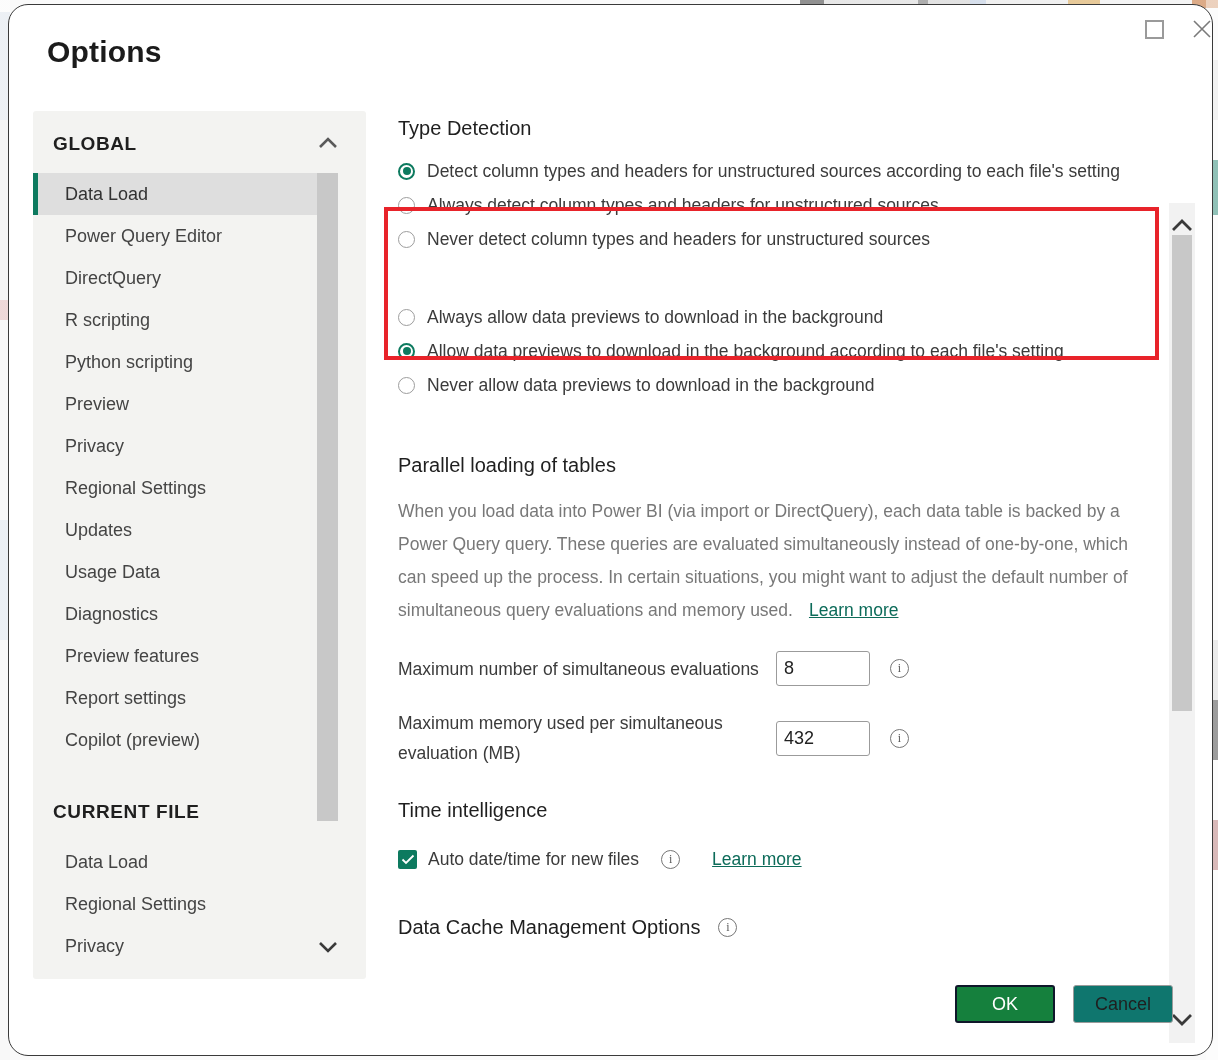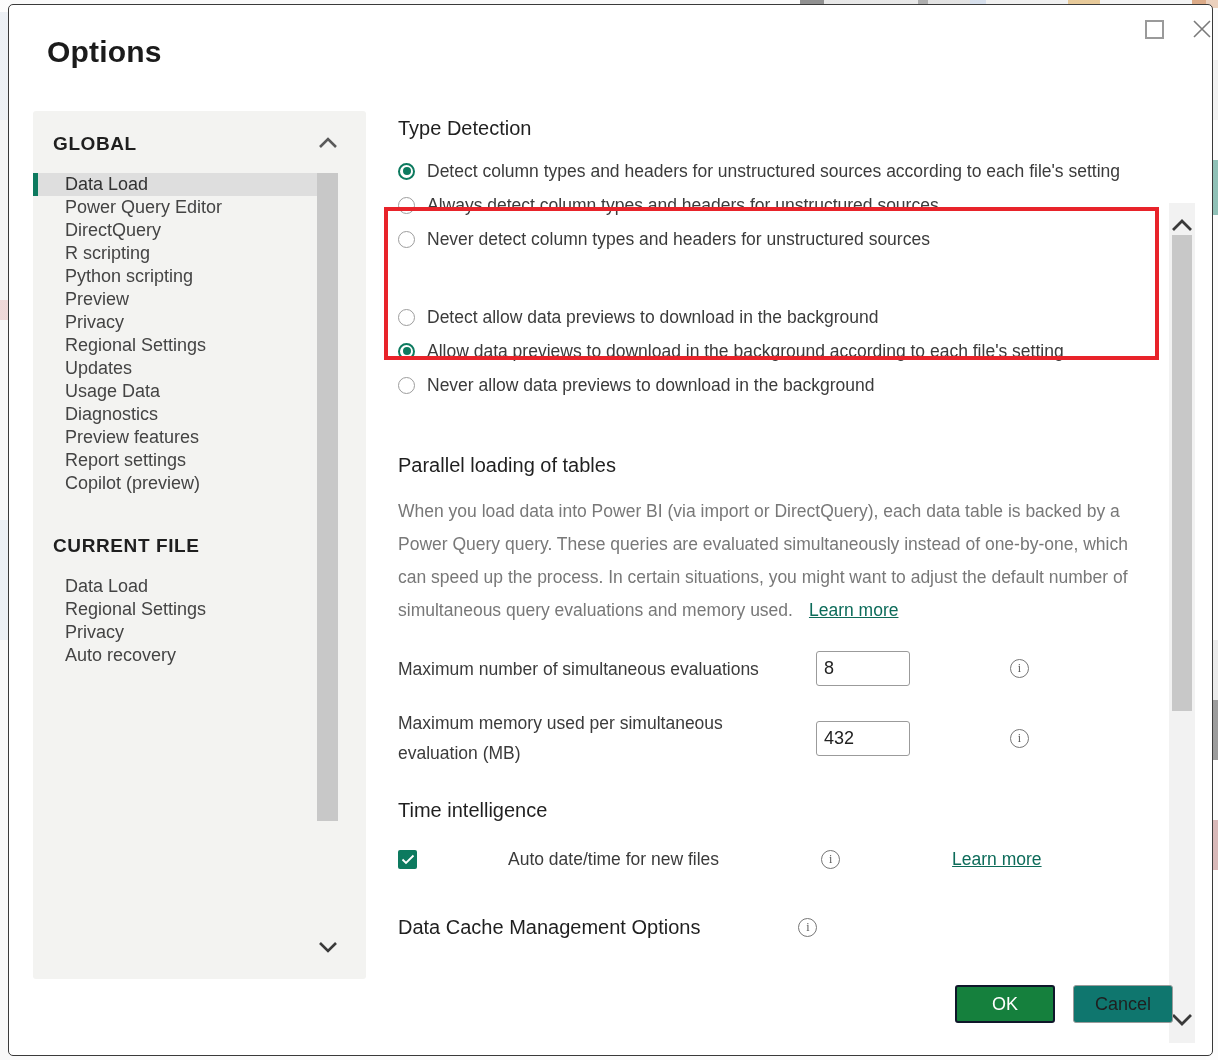--- a/index.html
+++ b/index.html
@@ -30,21 +30,21 @@
       #0f7c66 160px 215px,#ffffff 215px 640px,#d7d7d7 640px 700px,#2a2a2a 700px 760px,
       #ffffff 760px 820px,#b06a6a 820px 870px,#ffffff 870px 1060px);
     opacity:.45; }
 
   
   #dialog {
     position: absolute; left: 8px; top: 4px;
     width: 1205px; height: 1052px;
     background: #ffffff;
     border: 1px solid #3a3a3a;
-    border-radius: 5px;
+    border-radius: 20px;
     overflow: hidden;
   }
 
   
   .titlebar { position: relative; height: 92px; }
   .title-text {
     position: absolute; left: 38px; top: 30px;
     font-size: 30px; font-weight: bold; color: #1b1b1b; letter-spacing: .2px;
   }
   .winbtn { position: absolute; top: 4px; width: 46px; height: 40px;
@@ -65,21 +65,21 @@
     border-radius: 3px;
     overflow: hidden;
   }
   .side-scroll { position: absolute; left: 0; top: 0; width: 296px; height: 100%; }
   .group-head {
     font-size: 19px; font-weight: bold; color: #1f1f1f;
     letter-spacing: .6px; padding: 22px 0 18px 20px;
   }
   .group-head.second { padding-top: 40px; }
   .side-item {
-    position: relative; height: 23px; display: flex; align-items: center;
+    position: relative; height: 42px; display: flex; align-items: center;
     padding-left: 32px; font-size: 18px; color: #444444; cursor: pointer;
   }
   .side-item.active { background: #dedede; color: #333; }
   .side-item.active::before {
     content: ""; position: absolute; left: 0; top: 0; bottom: 0;
     width: 5px; background: #0d7a5f;
   }
   .side-sb { position: absolute; right: 28px; top: 0; width: 21px; height: 100%;
     background: #f3f3f1; }
   .side-sb .thumb { position: absolute; left: 0; width: 21px; top: 62px; height: 648px;
@@ -119,21 +119,21 @@
   }
   .radio-label { font-size: 17.5px; color: #3b3b3b; }
 
   p.body {
     margin: 0; font-size: 17.5px; color: #787878; line-height: 33px;
   }
   a.learn {
     color: #0c6b59; text-decoration: underline; font-size: 17.5px; cursor: pointer;
   }
 
-  .field-row { display: flex; align-items: center; gap: 40px; }
+  .field-row { display: flex; align-items: center; }
   .field-label { font-size: 17.5px; color: #3b3b3b; line-height: 30px; }
   .txtbox {
     width: 94px; height: 35px; border: 1px solid #9b9b9b; border-radius: 3px;
     background: #fff; font-size: 18px; color: #222; padding: 0 7px;
     font-family: "Liberation Sans", sans-serif;
   }
   .info {
     width: 19px; height: 19px; border-radius: 50%; border: 1.4px solid #767676;
     color: #5a5a5a; font-size: 12px; line-height: 17px; text-align: center;
     font-family: "Liberation Serif", serif; cursor: pointer; flex: none;
@@ -285,21 +285,21 @@
           <div class="radio-row">
             <span class="radio"></span>
             <span class="radio-label">Never detect column types and headers for unstructured sources</span>
           </div>
         </div>
 
         <div style="position:absolute;left:14px;top:175px;width:752px;">
           <div style="height:14px"></div>
           <div class="radio-row">
             <span class="radio"></span>
-            <span class="radio-label">Detect allow data previews to download in the background</span>
+            <span class="radio-label">Always allow data previews to download in the background</span>
           </div>
           <div class="radio-row">
             <span class="radio on"></span>
             <span class="radio-label">Allow data previews to download in the background according to each file's setting</span>
           </div>
           <div class="radio-row">
             <span class="radio"></span>
             <span class="radio-label">Never allow data previews to download in the background</span>
           </div>
         </div>

